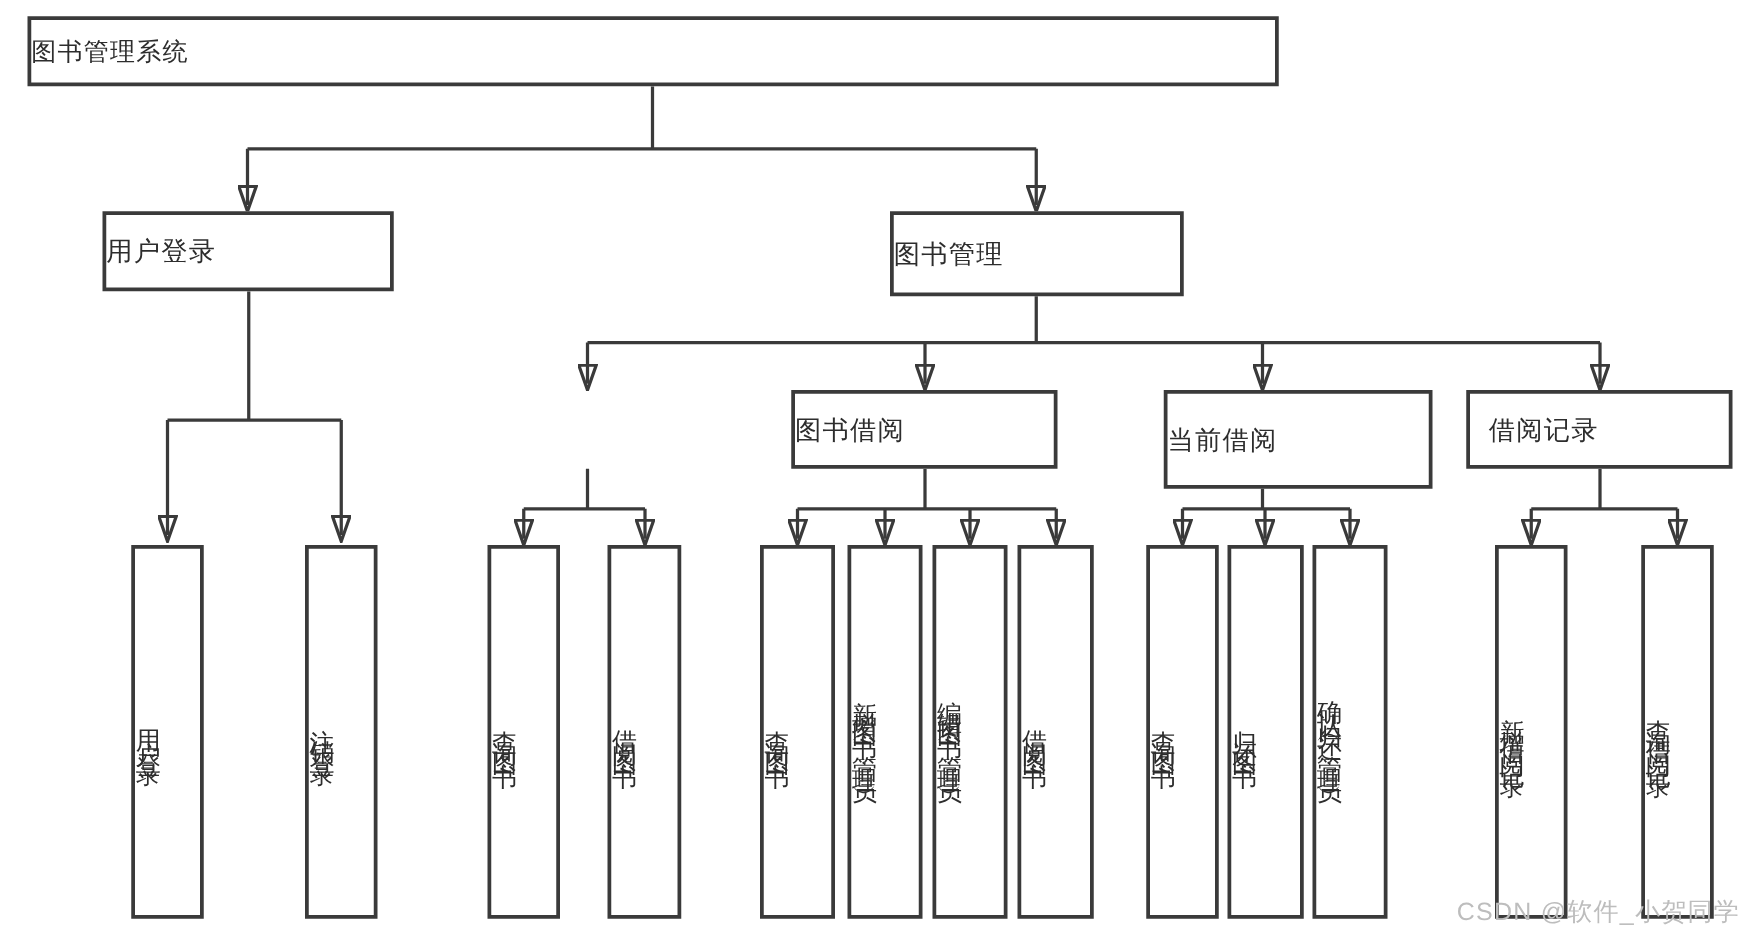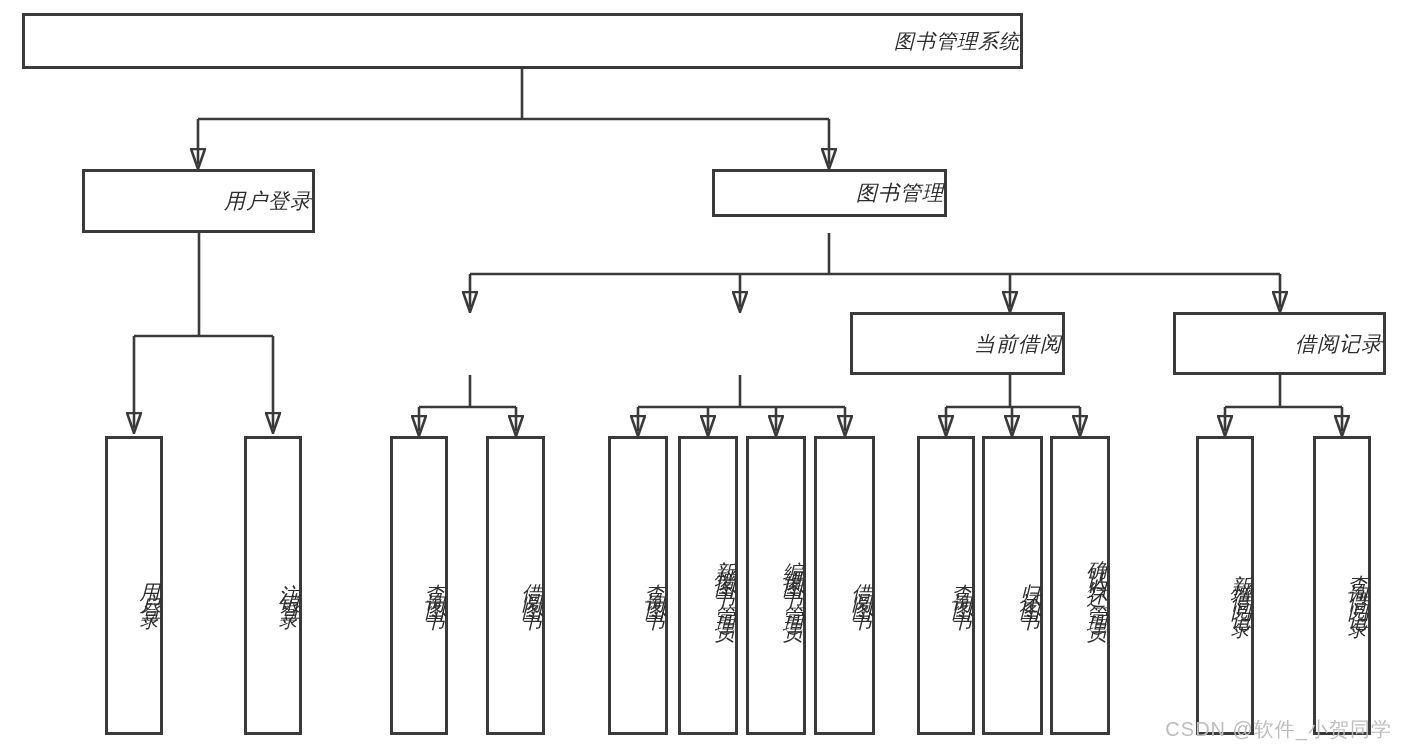--- a/index.html
+++ b/index.html
@@ -20,23 +20,22 @@
   }
   svg.wires { position: absolute; left: 0; top: 0; color: var(--line); }
   svg.wires path { stroke: currentColor; stroke-width: 2.6; fill: none; }
   .box {
     position: absolute;
     box-sizing: border-box;
     border: 3px solid var(--line);
     background: var(--bg);
     display: flex;
     align-items: center;
-    justify-content: flex-end;
+    justify-content: flex-start;
     text-align: center;
-    font-style: italic;
   }
   .hlabel { font-size: 21px; letter-spacing: 1px; white-space: nowrap; }
   .root .hlabel { font-size: 20px; }
   .vtext {
     writing-mode: vertical-rl;
     text-orientation: mixed;
     font-size: 20px;
     line-height: 1;
     letter-spacing: 9px;
     white-space: nowrap;
@@ -48,24 +47,24 @@
     font-size: 20px;
     color: var(--wm);
     letter-spacing: 1px;
     z-index: 5;
     white-space: nowrap;
     text-align: center;
   }
   
   .n-root  { left: 22px;  top: 13px;  width: 1001px; height: 56px; }
   .n-login { left: 82px;  top: 169px; width: 233px;  height: 64px; }
-  .n-mgmt  { left: 712px; top: 169px; width: 235px;  height: 48px; }
+  .n-mgmt  { left: 712px; top: 169px; width: 235px;  height: 68px; }
   .n-g0 { left: 363px;  top: 312px; width: 215px; height: 63px; }
   .n-g1 { left: 633px;  top: 312px; width: 213px; height: 63px; }
-  .n-g2 { left: 850px;  top: 312px; width: 215px; height: 63px; }
+  .n-g2 { left: 931px;  top: 312px; width: 215px; height: 79px; }
   .n-g3 { left: 1173px; top: 312px; width: 213px; height: 63px; padding-left: 15px; }
   .leaf { top: 436px; height: 299px; }
   .l-a0 { left: 105px;  width: 58px; }
   .l-a1 { left: 244px;  width: 58px; }
   .l-b0 { left: 390px;  width: 58px; }
   .l-b1 { left: 486px;  width: 59px; }
   .l-c0 { left: 608px;  width: 60px; }
   .l-c1 { left: 678px;  width: 60px; }
   .l-c2 { left: 746px;  width: 60px; }
   .l-c3 { left: 814px;  width: 61px; }
@@ -132,20 +131,23 @@
     <span class="hlabel">图书管理系统</span>
   </div>
 
   <div class="box n-login">
     <span class="hlabel">用户登录</span>
   </div>
   <div class="box n-mgmt">
     <span class="hlabel">图书管理</span>
   </div>
 
+  <div class="box n-g1">
+    <span class="hlabel">图书借阅</span>
+  </div>
   <div class="box n-g2">
     <span class="hlabel">当前借阅</span>
   </div>
   <div class="box n-g3">
     <span class="hlabel">借阅记录</span>
   </div>
 
   <div class="box leaf l-a0">
     <span class="vtext">用户登录</span>
   </div>

